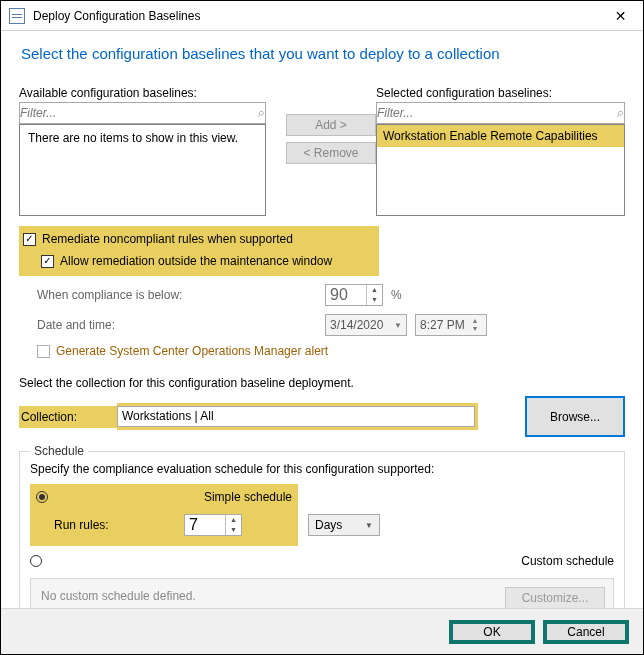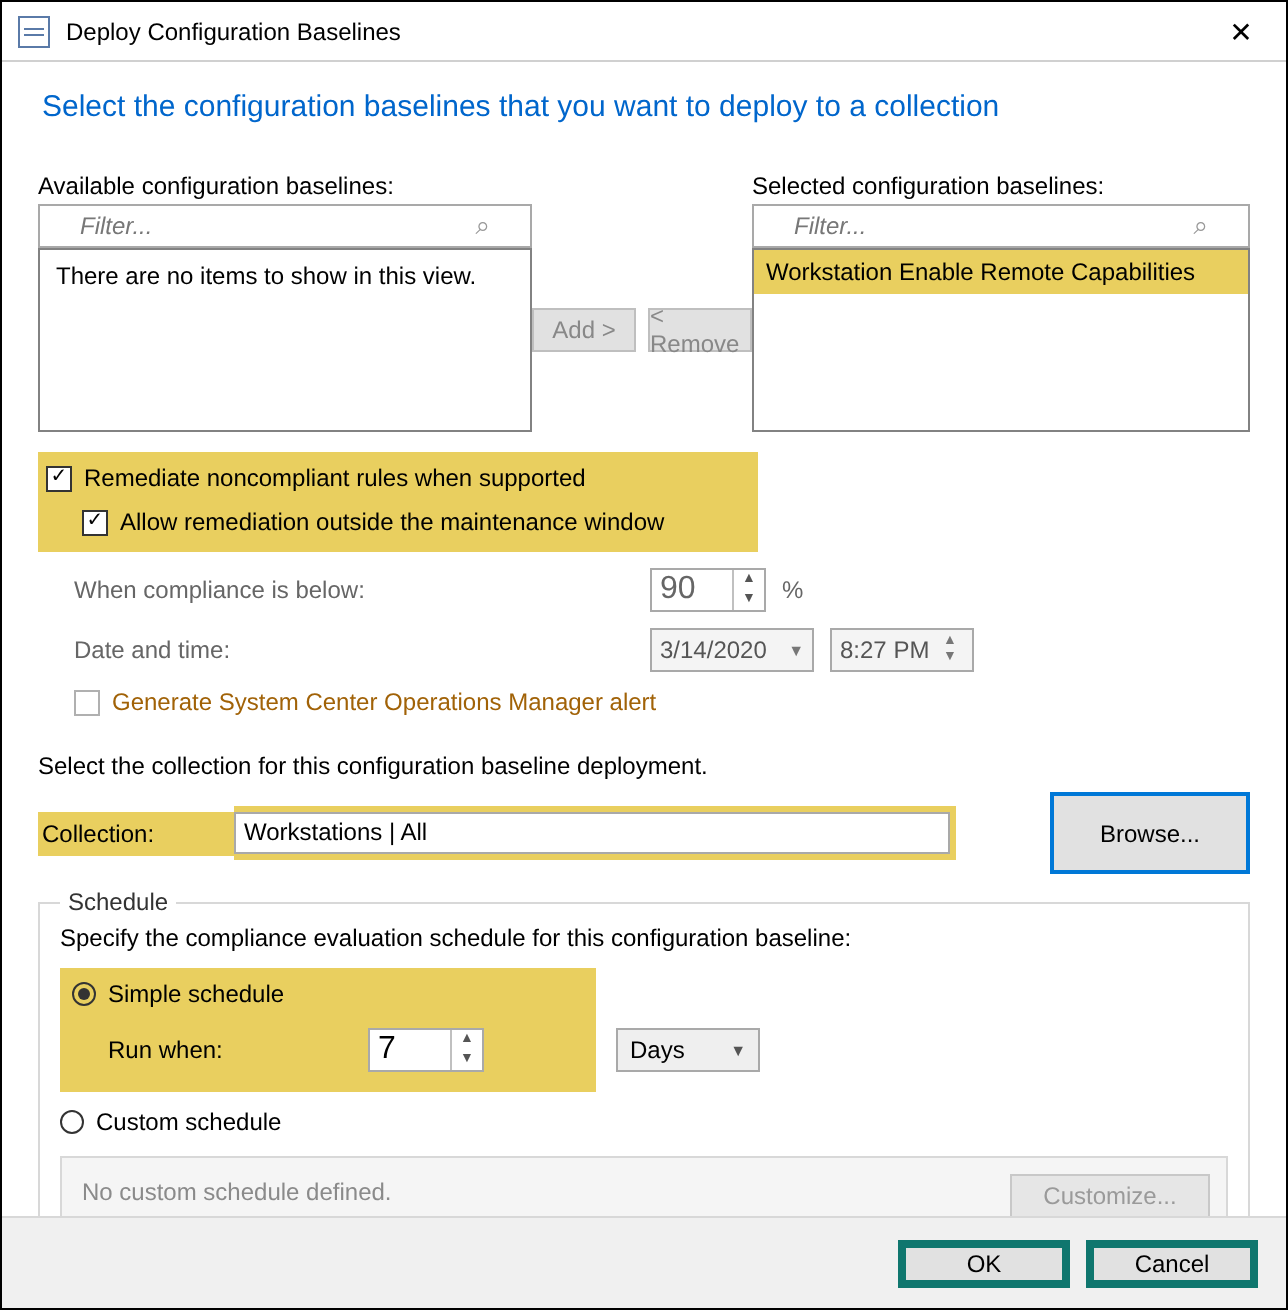--- a/index.html
+++ b/index.html
@@ -11,26 +11,26 @@
   .titlebar .sys-icon::after { content: ""; position: absolute; left: 2px; right: 2px; top: 5px; height: 1px; background: #5a7aa8; box-shadow: 0 3px 0 #5a7aa8; }
   .titlebar .title { flex: 1; }
   .titlebar .close { width: 45px; height: 29px; display: flex; align-items: center; justify-content: center; font-size: 14px; font-family: Arial; }
 
   .header { color: #0066cc; font-size: 15px; padding: 14px 20px 24px 20px; }
 
   .content { padding: 0 18px; }
 
   .cols { display: flex; gap: 0; }
   .col-left { width: 247px; }
-  .col-mid { width: 110px; display: flex; align-items: center; padding-top: 28px; gap: 6px; }
+  .col-mid { width: 110px; display: flex; flex-direction: column; align-items: flex-end; padding-top: 28px; gap: 6px; }
   .col-right { flex: 1; }
 
   .col-label { margin-bottom: 2px; }
 
-  .filterbox { height: 22px; border: 1px solid #a9a9a9; display: flex; align-items: center; padding: 0 20px; color: #777; font-style: italic; background: #fff; }
+  .filterbox { height: 22px; border: 1px solid #a9a9a9; display: flex; align-items: center; padding: 0 0; color: #777; font-style: italic; background: #fff; }
   .filterbox .mag { margin-left: auto; font-style: normal; color: #999; font-size: 13px; }
 
   .listbox { border: 1px solid #828282; height: 92px; background: #fff; overflow: hidden; }
   .listbox .empty { padding: 6px 8px; }
   .listbox .item { padding: 4px 6px; }
   .hl-item { background: #e9cf5f; }
 
   .mid-btn { width: 90px; height: 22px; border: 1px solid #bfbfbf; background: #e1e1e1; color: #888; display: flex; align-items: center; justify-content: center; }
 
   .options { margin-top: 10px; }
@@ -65,21 +65,21 @@
   .collection-row .cval { border: 1px solid #a9a9a9; background: #fff; height: 21px; width: 358px; padding: 2px 4px; }
   .collection-row .spacer { flex: 1; }
   .browse-btn { width: 100px; height: 41px; border: 2px solid #0078d7; background: #e1e1e1; display: flex; align-items: center; justify-content: center; }
 
   .schedule-group { border: 1px solid #d8d8d8; margin-top: 14px; padding: 0 10px 12px 10px; position: relative; }
   .schedule-group .legend { position: relative; top: -8px; background: #fff; display: inline-block; padding: 0 4px; color: #333; }
   .sched-desc { margin-top: -4px; margin-bottom: 8px; }
 
   .sched-inner { display: flex; align-items: flex-start; }
   .hl-sched { background: #e9cf5f; width: 268px; padding: 4px 6px 10px 6px; }
-  .radio-row { display: flex; align-items: center; gap: 6px; padding: 2px 0; }
+  .radio-row { display: flex; align-items: center; gap: 6px; padding: 2px 0; justify-content: space-between; }
   .radio { width: 12px; height: 12px; border: 1px solid #333; border-radius: 50%; display: inline-flex; align-items: center; justify-content: center; }
   .radio .dot { width: 6px; height: 6px; background: #333; border-radius: 50%; }
   .run-row { display: flex; align-items: center; gap: 10px; margin-top: 8px; padding-left: 18px; }
   .run-row .rlab { width: 120px; }
   .unit-combo { border: 1px solid #a9a9a9; height: 22px; width: 72px; display: flex; align-items: center; padding: 0 6px; background: #efefef; margin-left: 10px; margin-top: 30px; }
   .unit-combo .dd { margin-left: auto; font-size: 8px; color: #555; }
 
   .custom-radio { margin-top: 6px; }
 
   .custom-box { border: 1px solid #d8d8d8; background: #f5f5f5; margin-top: 8px; padding: 8px; display: flex; align-items: flex-start; color: #8a8a8a; height: 54px; }
@@ -181,32 +181,32 @@
     <div class="clab">Collection:</div>
     <div class="cval-wrap">
       <div class="cval">Workstations | All</div>
     </div>
     <div class="spacer"></div>
     <div class="browse-btn">Browse...</div>
   </div>
 
   <div class="schedule-group">
     <span class="legend">Schedule</span>
-    <div class="sched-desc">Specify the compliance evaluation schedule for this configuration baseline:</div>
+    <div class="sched-desc">Specify the compliance evaluation schedule for this configuration supported:</div>
 
     <div class="sched-inner">
       <div class="hl-sched">
         <div class="radio-row">
           <span class="radio">
               <span class="dot"></span>
             </span>
           <span>Simple schedule</span>
         </div>
         <div class="run-row">
-          <span class="rlab">Run when:</span>
+          <span class="rlab">Run rules:</span>
           <span class="spin">
             <input value="7" style="">
             <span class="arrows">
                 <span>▲</span>
                 <span>▼</span>
               </span>
           </span>
         </div>
       </div>
       <div class="unit-combo">

